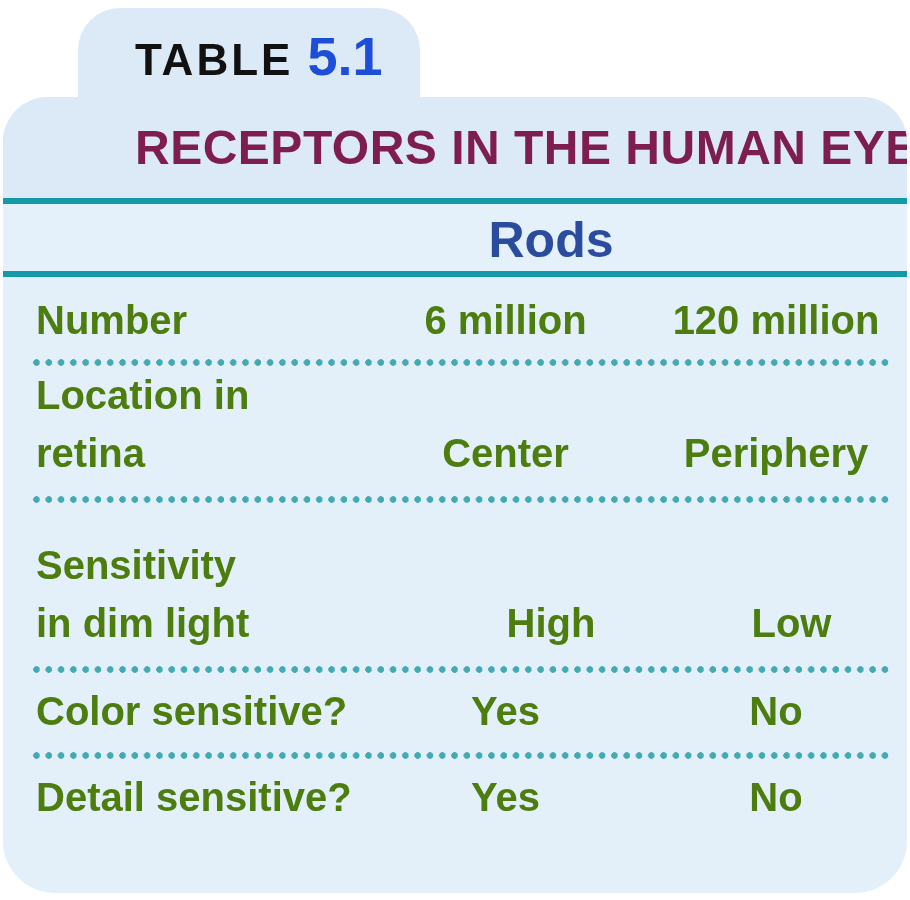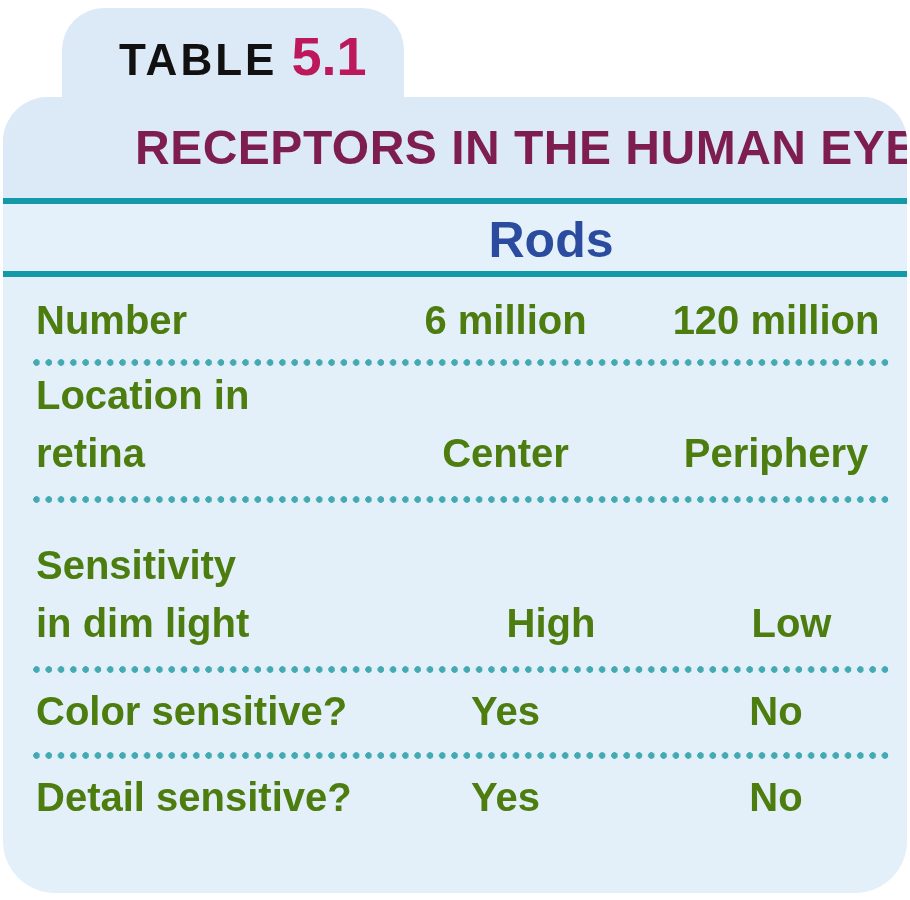--- a/index.html
+++ b/index.html
@@ -5,31 +5,31 @@
   html,body{margin:0;padding:0;background:#ffffff;}
   .canvas{
     position:relative;
     width:910px;height:900px;
     background:#ffffff;
     overflow:hidden;
     font-family:"Liberation Sans","DejaVu Sans",sans-serif;
   }
   
   .tab{
-    position:absolute;left:62px;top:8px;width:342px;height:100px;
+    position:absolute;left:78px;top:8px;width:342px;height:100px;
     background:#dce9f7;
     border-radius:42px 42px 0 0;
     display:flex;align-items:baseline;
     padding:24px 0 0 57px;box-sizing:border-box;
   }
   .tab-word{
     font-size:44px;font-weight:700;letter-spacing:3px;color:#111111;line-height:48px;
   }
   .tab-num{
-    font-size:54px;font-weight:700;color:#be185d;margin-left:14px;line-height:48px;
+    font-size:54px;font-weight:700;color:#1d4ed8;margin-left:14px;line-height:48px;
   }
   
   .card{
     position:absolute;left:3px;top:97px;width:904px;height:796px;
     background:#e3f0fa;
     border-radius:45px 45px 52px 52px;
     overflow:hidden;
     display:flex;flex-direction:column;
   }
   .title-band{

